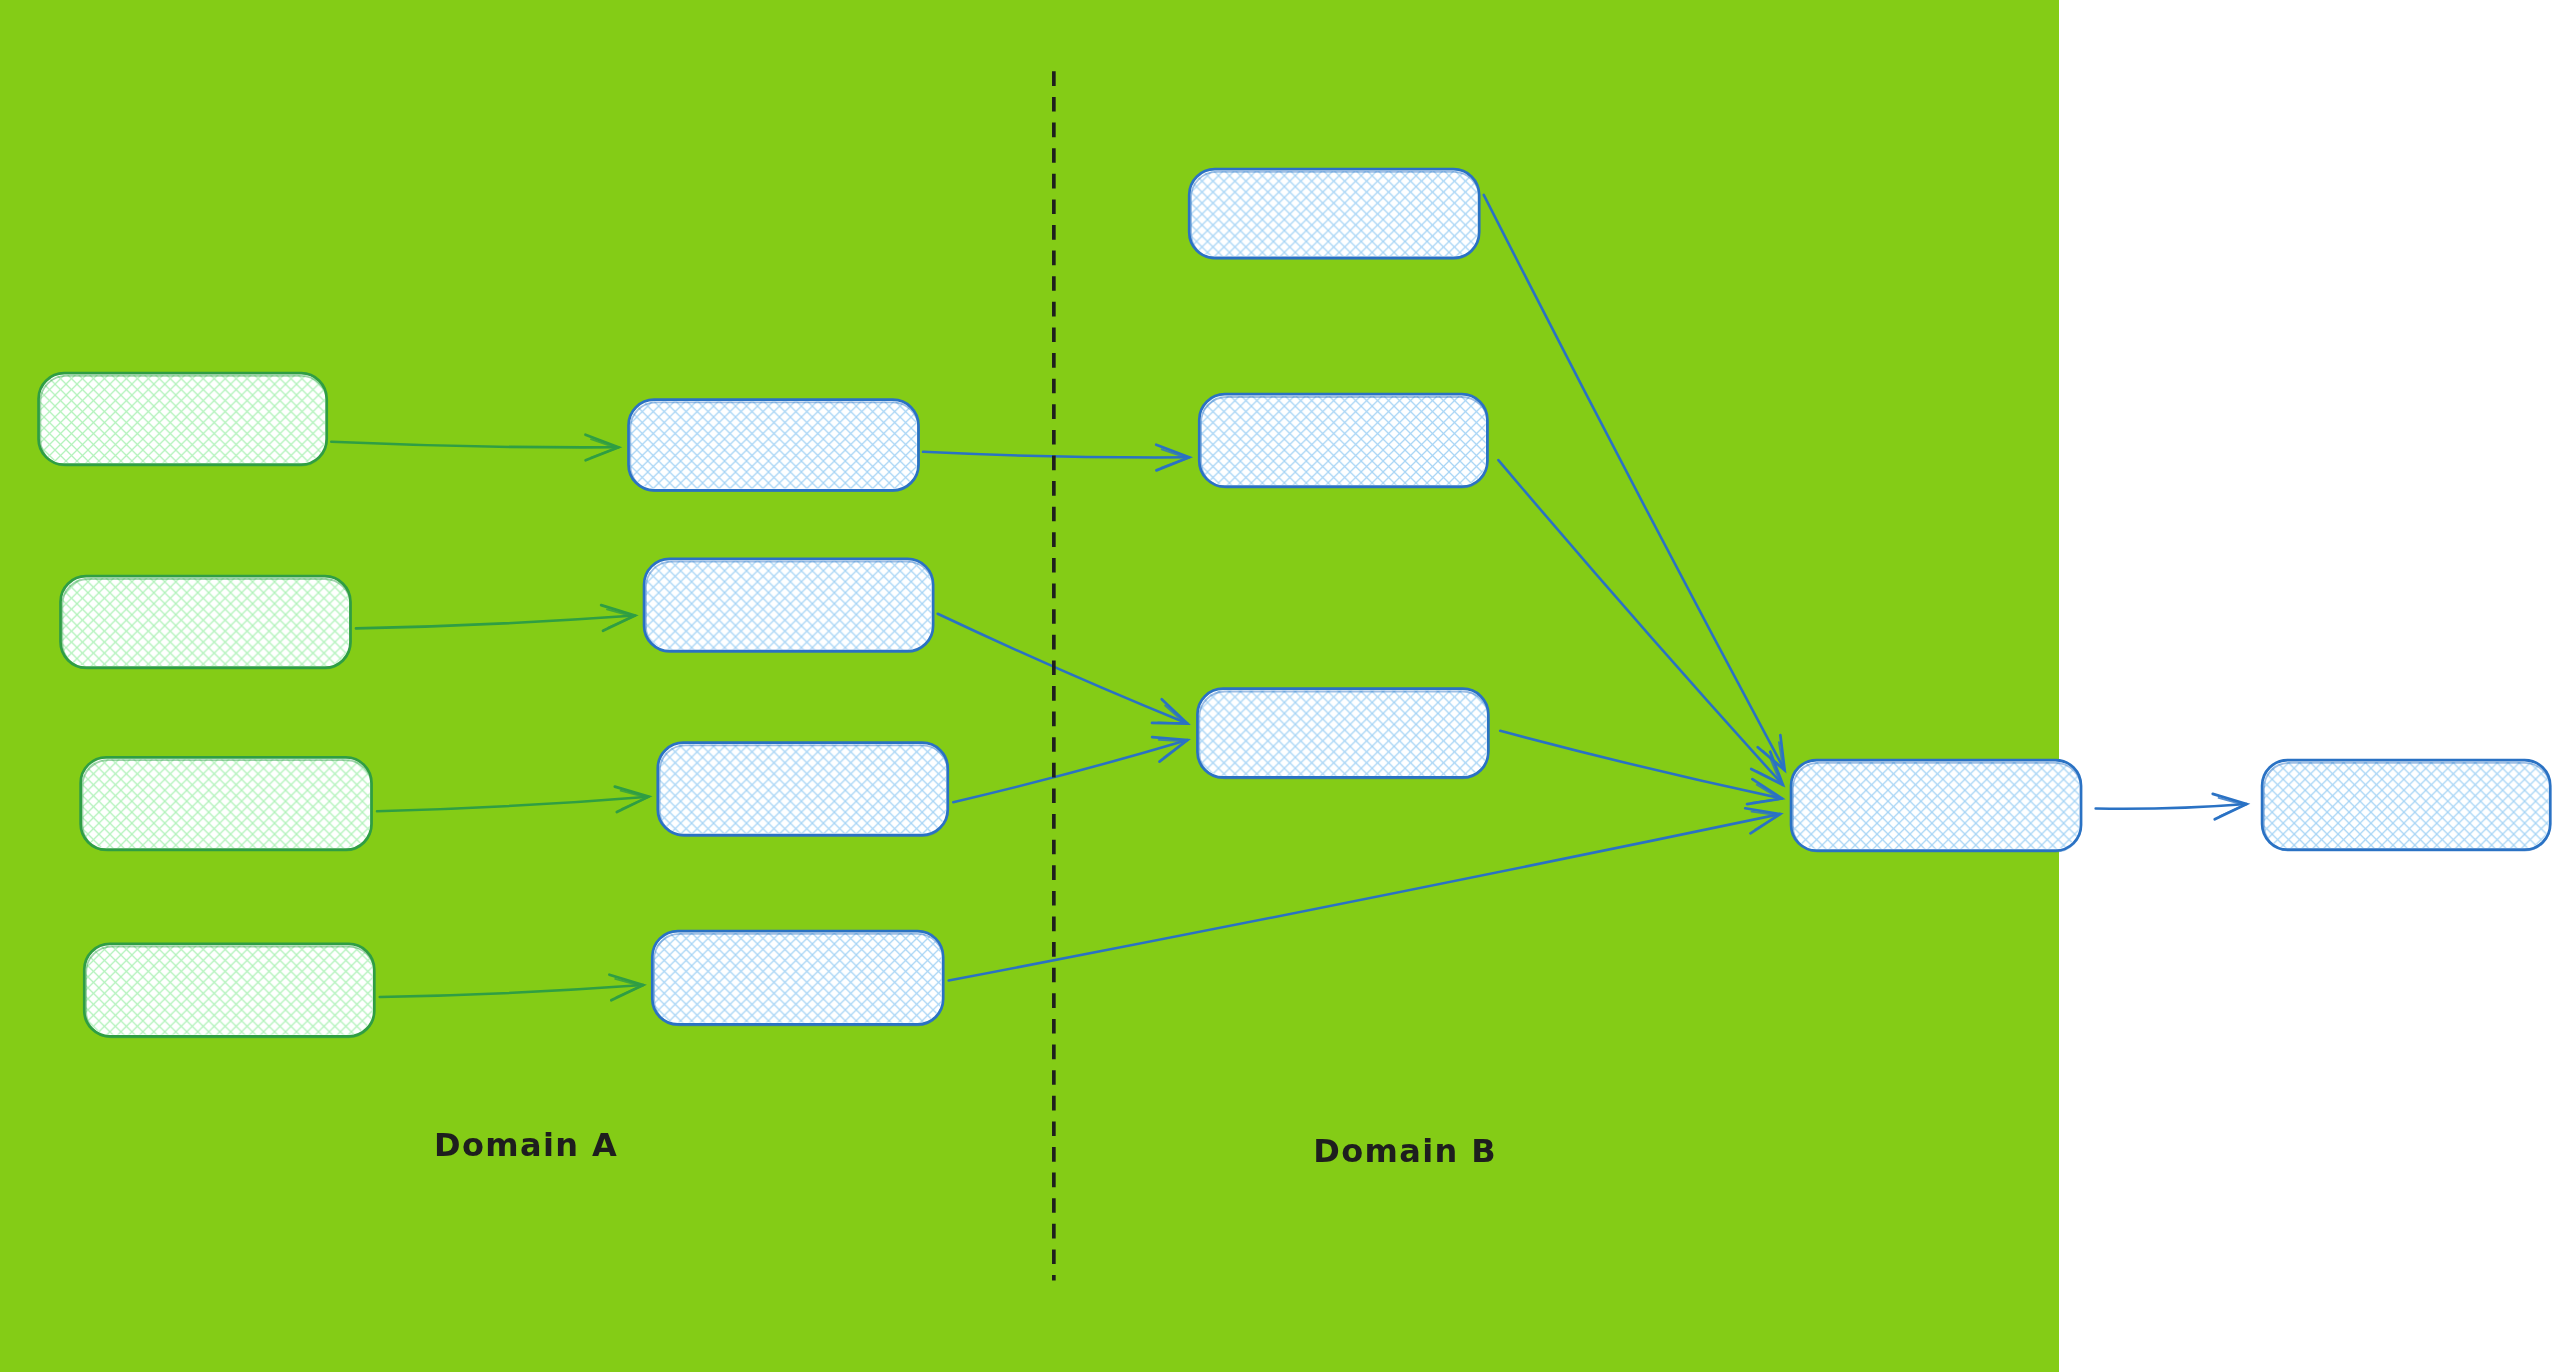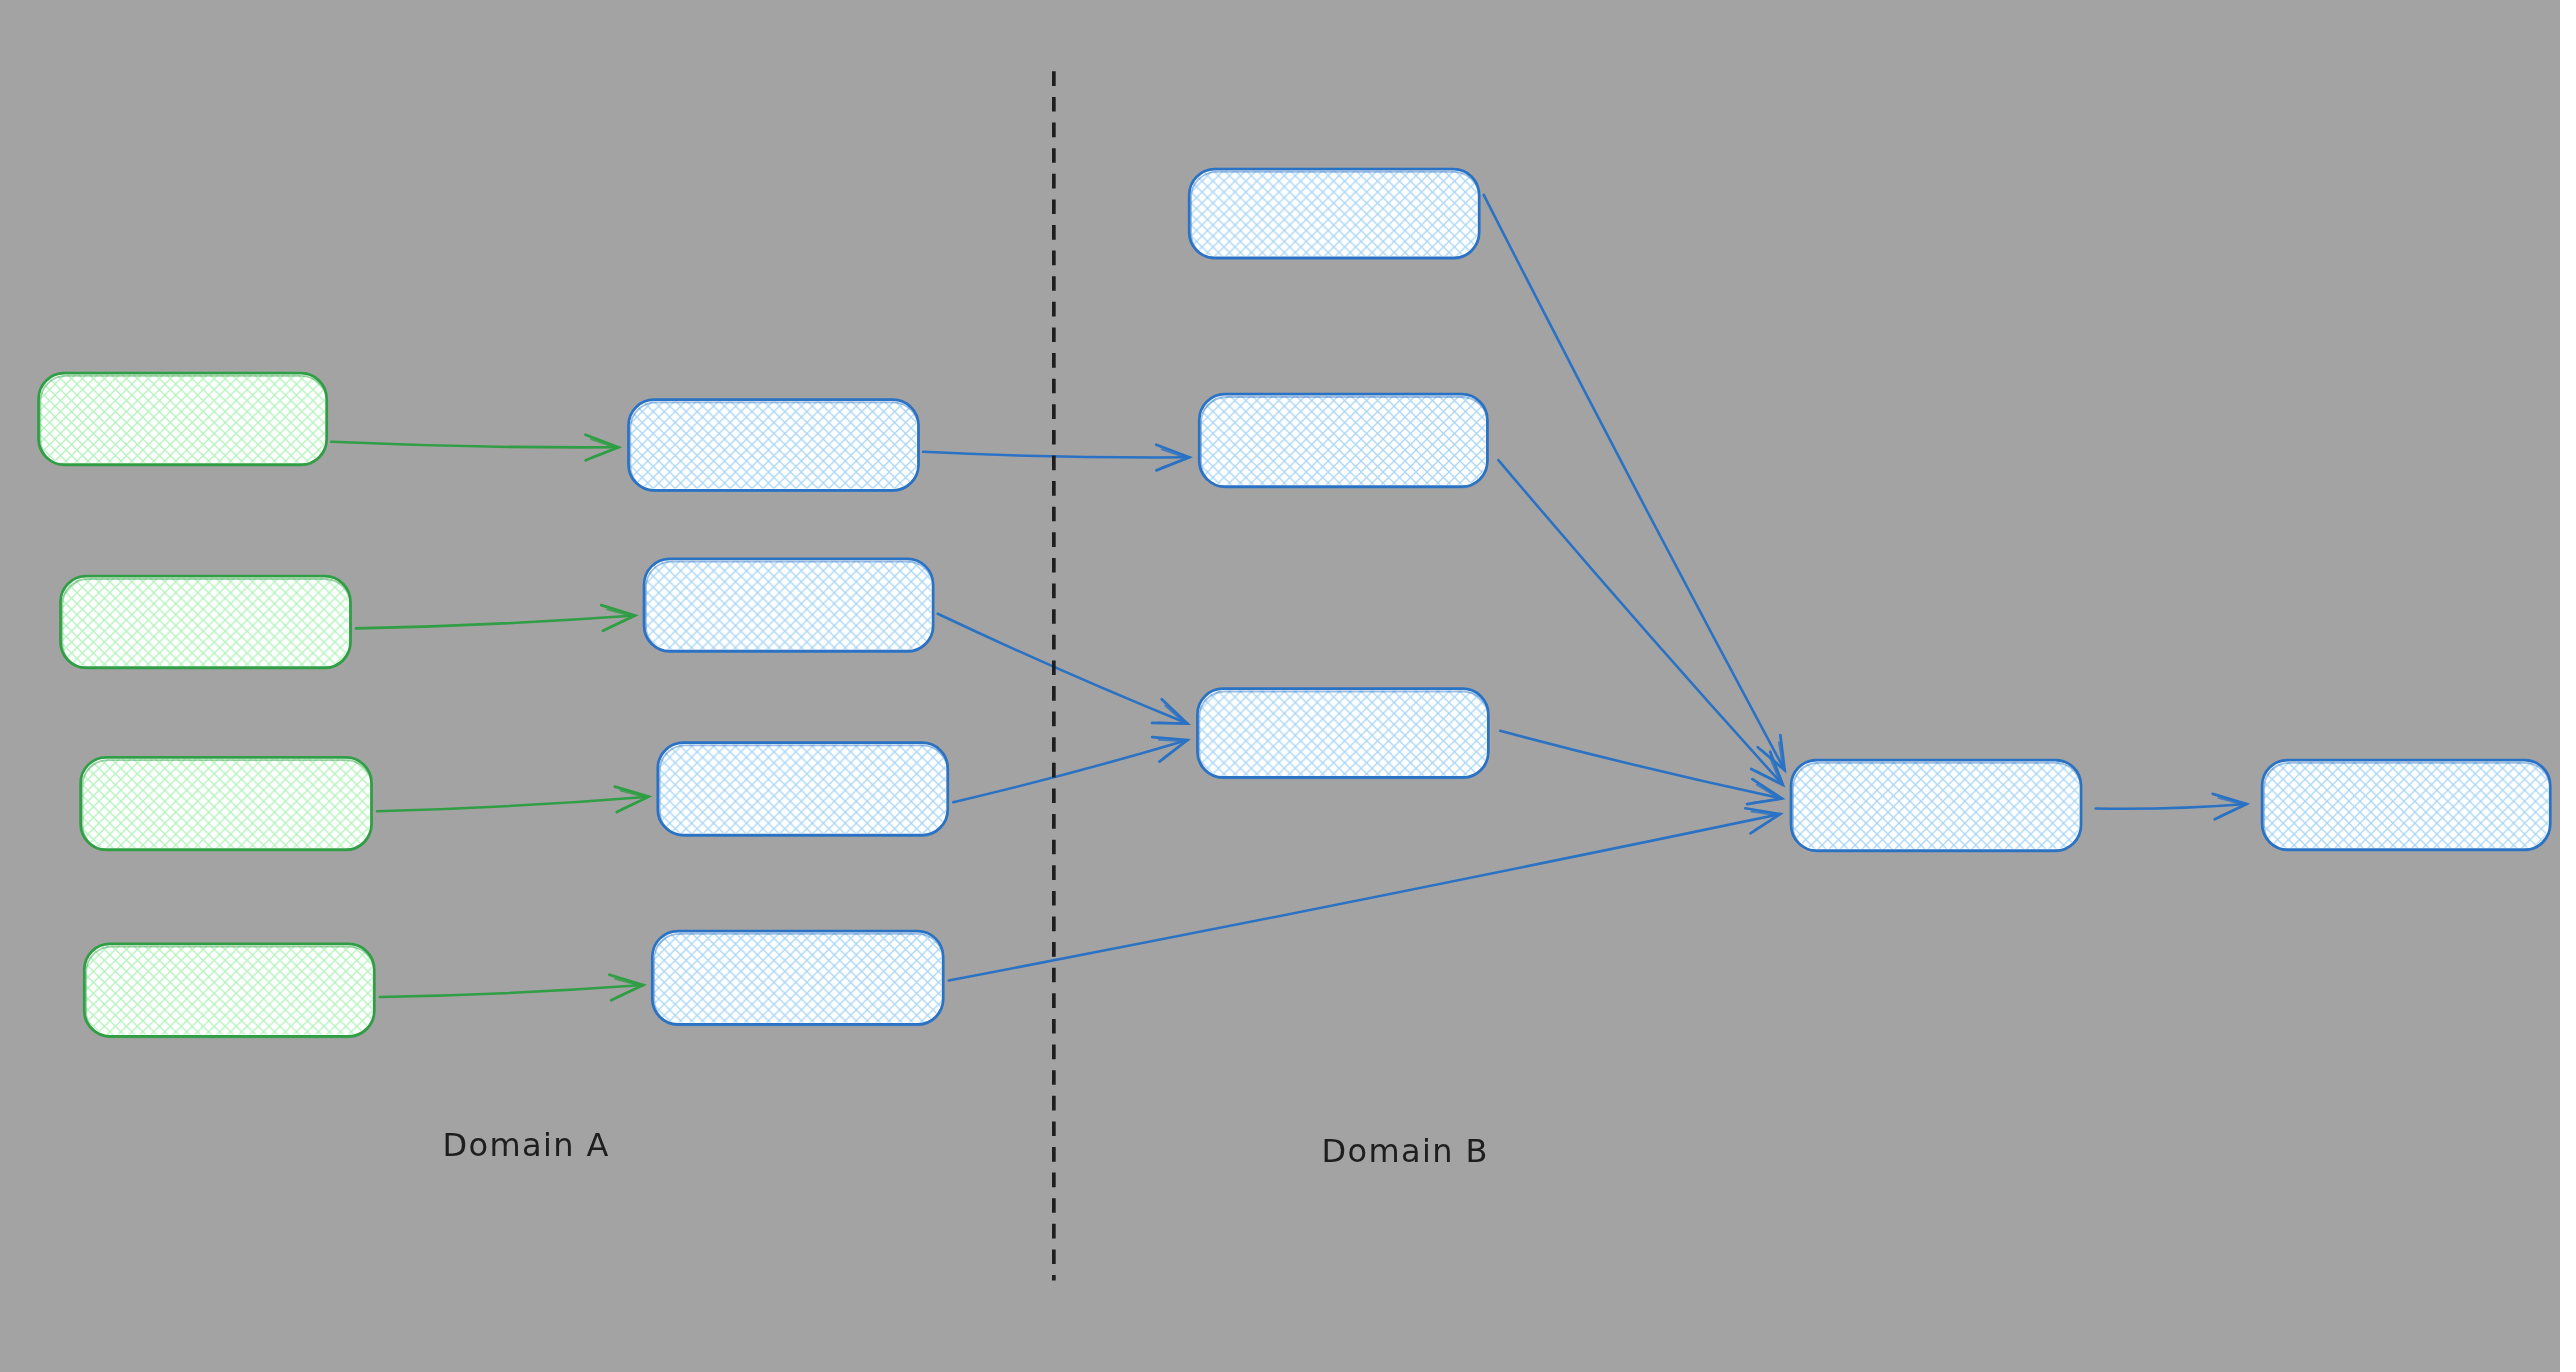--- a/index.html
+++ b/index.html
@@ -6,23 +6,24 @@
     margin: 0;
     padding: 0;
     background: #ffffff;
     width: 2576px;
     height: 1372px;
     overflow: hidden;
     font-family: "DejaVu Sans", "Liberation Sans", sans-serif;
   }
   .canvas-wrap {
     position: relative;
-    width: 2560px;
+    width: 2059px;
     height: 1372px;
-    background: #a3a3a3;
+    background: #84cc16;
+    font-weight: bold;
   }
   svg { display: block; }
   .domain-label {
     font-family: "DejaVu Sans", "Liberation Sans", sans-serif;
     font-size: 35px;
     letter-spacing: 1.5px;
     fill: #1e1e1e;
   }
 </style>
 </head>

